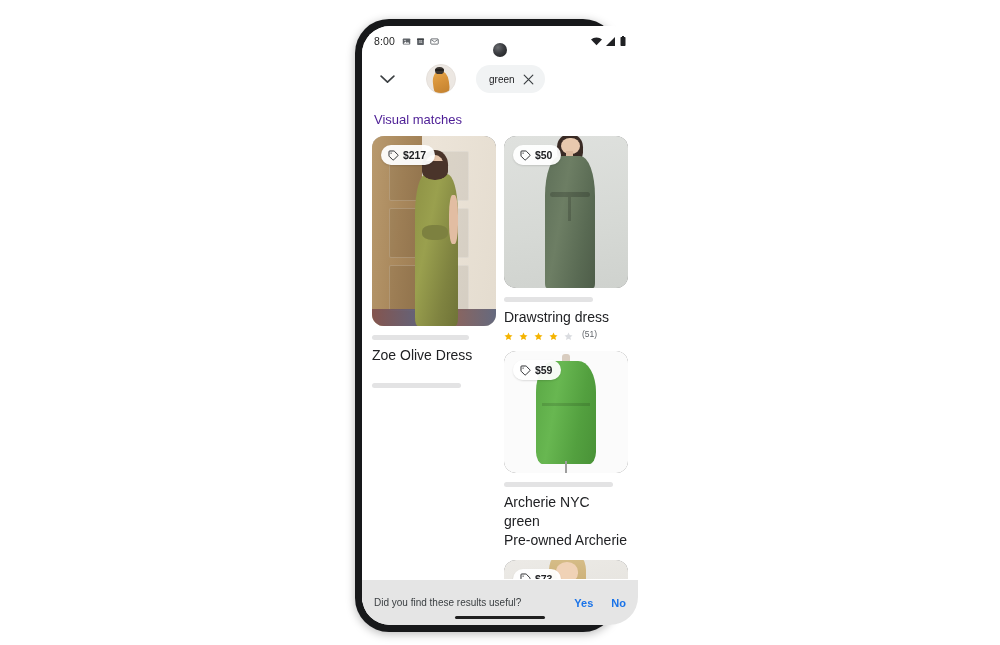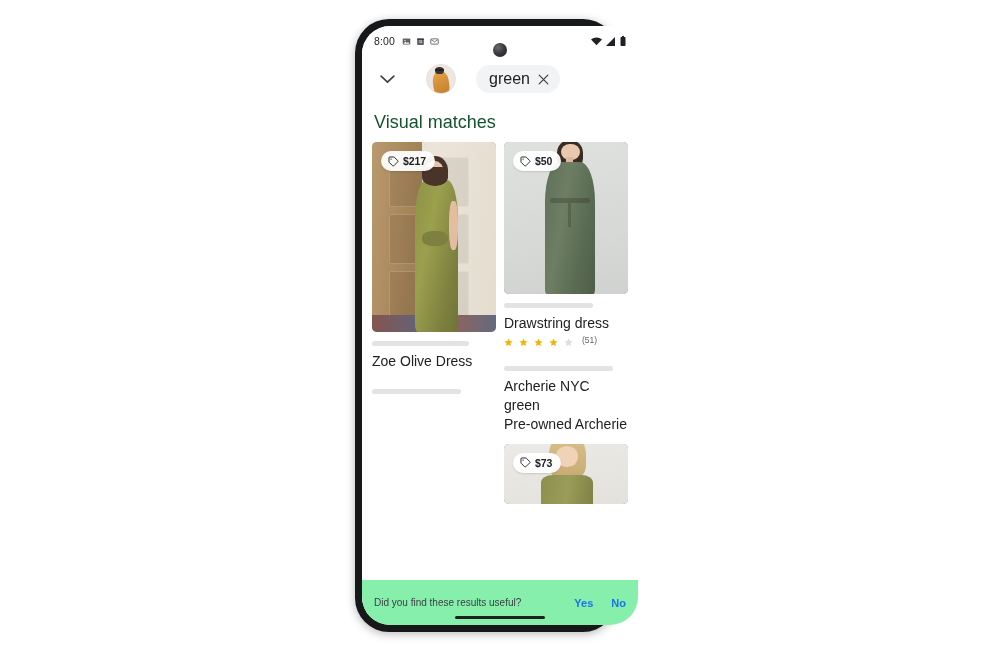--- a/index.html
+++ b/index.html
@@ -72,56 +72,56 @@
   .av-shade {
     position: absolute; left: 28%; top: 14%; width: 34%; height: 7%;
     background: #23201d; border-radius: 3px;
   }
   .chip {
     margin-left: 20px;
     height: 28px; border-radius: 16px; background: #f1f3f4;
     display: flex; align-items: center; gap: 8px; padding: 0 11px 0 13px;
     flex: 0 0 auto; cursor: pointer;
   }
-  .chip-label { font-size: 16px; color: #202124; }
+  .chip-label { font-size: 10px; color: #202124; }
   .chip-x { width: 11px; height: 11px; display: block; }
 
   
   .content {
     position: absolute; left: 0; top: 76px; width: 276px; height: 500px;
     background: #fff; overflow: hidden; z-index: 10;
   }
   .section-title {
-    font-size: 18px; color: #14532d; padding: 10px 12px 9px 12px; font-weight: 400;
+    font-size: 13px; color: #4c1d95; padding: 10px 12px 9px 12px; font-weight: 400;
   }
   .masonry { display: flex; gap: 8px; padding: 0 10px; align-items: flex-start; }
   .col { flex: 1 1 0; min-width: 0; display: flex; flex-direction: column; gap: 10px; }
 
   .card { width: 100%; cursor: pointer; }
   .thumb {
-    position: relative; width: 100%; border-radius: 5px; overflow: hidden;
+    position: relative; width: 100%; border-radius: 12px; overflow: hidden;
     background: #737373;
   }
   .badge {
     position: absolute; left: 9px; top: 9px;
     height: 20px; border-radius: 11px; background: rgba(255,255,255,.94);
     display: flex; align-items: center; gap: 4px; padding: 0 9px 0 7px;
     box-shadow: 0 1px 2px rgba(0,0,0,.13); z-index: 5;
   }
   .badge-price { font-size: 10.5px; color: #202124; font-weight: 700; letter-spacing: -.1px; }
   .ph-bar { height: 5px; border-radius: 3px; background: #e3e3e4; margin-top: 9px; }
   .card-title { font-size: 14px; color: #202124; line-height: 1.32; margin-top: 6px; }
   .rating { display: flex; align-items: center; gap: 6px; margin-top: 5px; }
   .star { width: 9px; height: 9px; display: block; }
   .rev-count { font-size: 8.5px; color: #5f6368; margin-left: 3px; position: relative; top: -2px; }
 
   
   .feedback {
     position: absolute; left: 0; bottom: 0; width: 276px; height: 46px;
-    background: #86efac; display: flex; align-items: center; padding: 0 12px;
+    background: #e5e5e5; display: flex; align-items: center; padding: 0 12px;
     z-index: 30; border-top: 1px solid #fff;
   }
   .fb-text { font-size: 10px; color: #3c4043; flex: 1 1 auto; }
   .fb-btn { font-size: 11px; color: #1a73e8; font-weight: 700; margin-left: 18px; cursor: pointer; }
   .home-ind {
     position: absolute; left: 50%; bottom: 6px; margin-left: -45px;
     width: 90px; height: 3.5px; border-radius: 3px; background: #1f1f1f; z-index: 35;
   }
 
   
@@ -343,20 +343,36 @@
                     <path d="M10 1l2.6 5.9 6.4.6-4.8 4.3 1.4 6.2L10 14.8 4.4 18l1.4-6.2L1 7.5l6.4-.6z" fill="#f5b400"></path>
                   </svg>
                 <svg class="star" viewBox="0 0 20 20">
                     <path d="M10 1l2.6 5.9 6.4.6-4.8 4.3 1.4 6.2L10 14.8 4.4 18l1.4-6.2L1 7.5l6.4-.6z" fill="#dadce0"></path>
                   </svg>
                 <span class="rev-count">(51)</span>
               </div>
             </div>
 
             <div class="card">
+              <div class="thumb" style="height:122px">
+                <div class="scene">
+                  <div class="d-bg"></div>
+                  <div class="d-mann"></div>
+                  <div class="d-dress"></div>
+                  <div class="d-waist"></div>
+                  <div class="d-stand"></div>
+                </div>
+                <div class="badge">
+                  <svg width="11" height="11" viewBox="0 0 20 20">
+                    <path d="M10.5 1.8H3.2A1.4 1.4 0 0 0 1.8 3.2v7.3c0 .38.15.73.41 1l6.3 6.3a1.4 1.4 0 0 0 1.98 0l7.3-7.3a1.4 1.4 0 0 0 0-1.98l-6.3-6.3a1.4 1.4 0 0 0-.99-.42z" fill="none" stroke="#202124" stroke-width="1.7" stroke-linejoin="round"></path>
+                    <circle cx="5.6" cy="5.6" r="1.25" fill="#202124"></circle>
+                  </svg>
+                  <span class="badge-price">$59</span>
+                </div>
+              </div>
               <div class="ph-bar" style="width:88%"></div>
               <div class="card-title">Archerie NYC green</div>
               <div class="card-title" style="margin-top:1px">Pre-owned Archerie</div>
             </div>
 
             <div class="card">
               <div class="thumb" style="height:60px">
                 <div class="scene">
                   <div class="e-bg"></div>
                   <div class="e-hair"></div>

